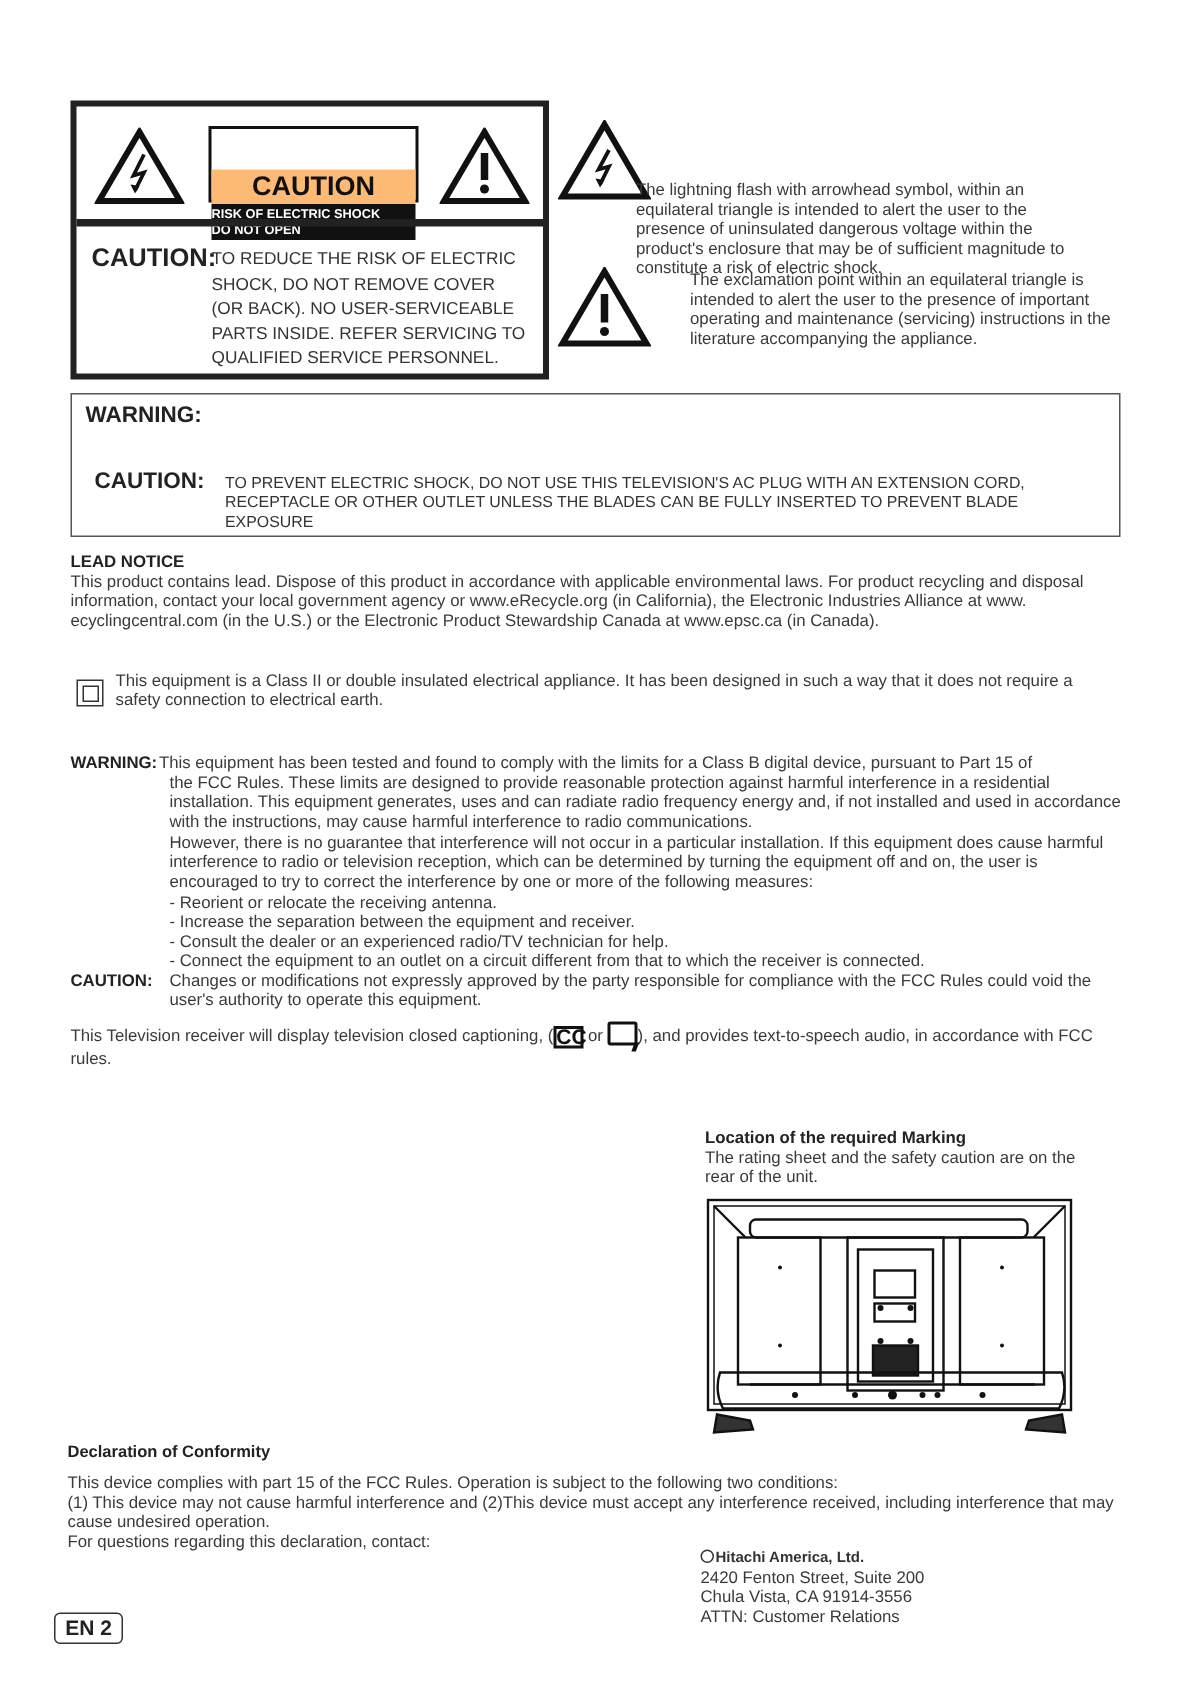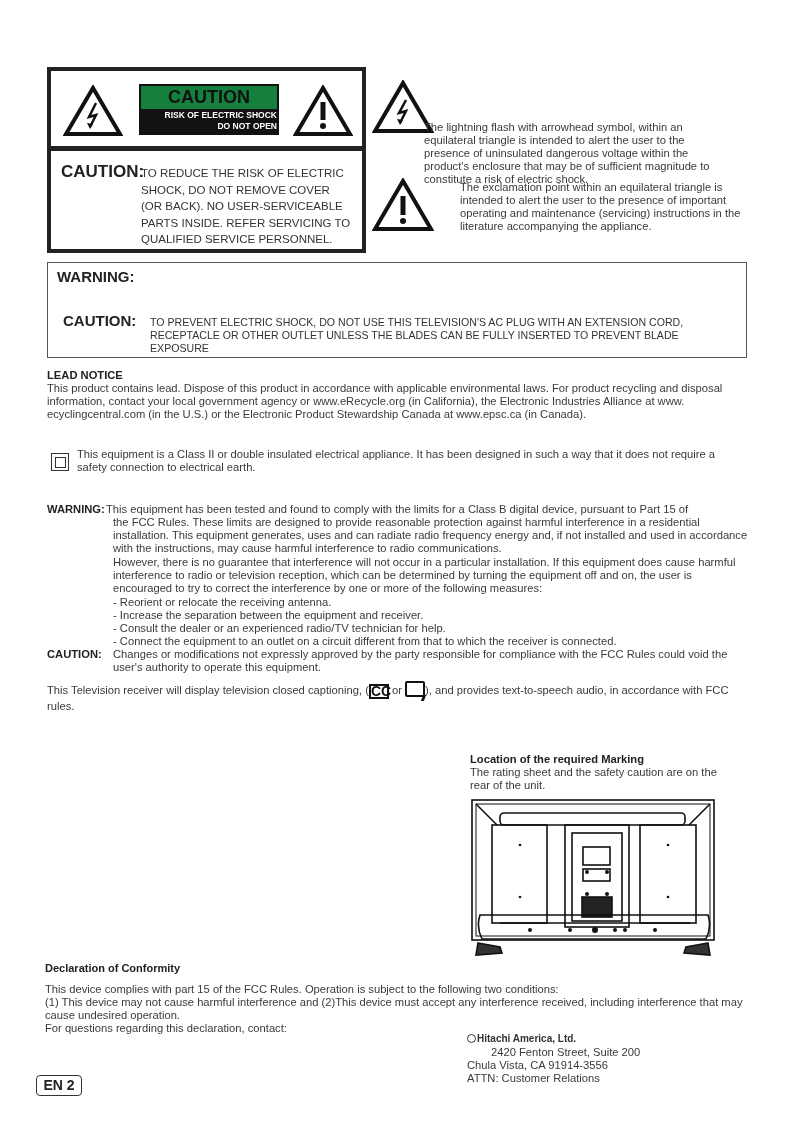--- a/index.html
+++ b/index.html
@@ -6,22 +6,22 @@
   html, body { width: 800px; height: 1131px; background: #ffffff; }
   body { position: relative; font-family: "Liberation Sans", sans-serif; color: #333; overflow: hidden; }
   .abs { position: absolute; }
   .txt { font-size: 11.2px; line-height: 13px; color: #3a3a3a; }
   .b { font-weight: bold; }
 
   
   #caution-box { left: 47px; top: 67px; width: 319px; height: 186px; border: 4px solid #222; }
   #caution-box .divider { position: absolute; left: 0; right: 0; top: 75px; height: 5px; background: #222; }
   #caution-label-box { left: 88px; top: 13px; width: 140px; height: 51px; border: 2px solid #111; }
-  #caution-label-box .title { height: 23px; text-align: center; font-size: 18px; font-weight: bold; line-height: 23px; color: #111; background: #15803d; }
-  #caution-label-box .sub { height: 24px; background: #111; color: #fff; font-size: 8.5px; font-weight: bold; text-align: right; line-height: 11px; padding-top: 1px; }
+  #caution-label-box .title { height: 23px; text-align: center; font-size: 18px; font-weight: bold; line-height: 23px; color: #111; background: #fdba74; margin-top: 27px; }
+  #caution-label-box .sub { height: 24px; background: #111; color: #fff; font-size: 8.5px; font-weight: bold; text-align: left; line-height: 11px; padding-top: 1px; }
   #caution-main-label { left: 10px; top: 91px; font-size: 17px; font-weight: bold; color: #222; }
   #caution-main-text { left: 90px; top: 94px; width: 220px; font-size: 11.5px; line-height: 16.5px; color: #333; }
 
   
   #warning-box { left: 47px; top: 262px; width: 700px; height: 96px; border: 1px solid #555; }
   .wlabel { font-size: 15px; font-weight: bold; color: #222; }
   .wtext { font-size: 10.6px; line-height: 13px; color: #333; width: 590px; }
 
   .triangle svg { display: block; }
 
@@ -160,17 +160,17 @@
 </div>
 
 <div class="abs b" style="left:45px;top:962px;font-size:11px;color:#222;">Declaration of Conformity</div>
 <div class="abs txt" style="left:45px;top:983px;width:710px;">This device complies with part 15 of the FCC Rules. Operation is subject to the following two conditions:</div>
 <div class="abs txt" style="left:45px;top:996px;width:710px;">(1) This device may not cause harmful interference and (2)This device must accept any interference received, including interference that may cause undesired operation.</div>
 <div class="abs txt" style="left:45px;top:1022px;width:710px;">For questions regarding this declaration, contact:</div>
 
 <div class="abs txt b" style="left:467px;top:1032px;font-size:10px;color:#333;">
   <span style="display:inline-block;width:9px;height:9px;border:1.5px solid #333;border-radius:50%;vertical-align:-1px;margin-right:1px;"></span><span>Hitachi America, Ltd.</span>
 </div>
-<div class="abs txt" style="left:467px;top:1046px;margin-left:24px;">2420 Fenton Street, Suite 200</div>
+<div class="abs txt" style="left:467px;top:1046px;">2420 Fenton Street, Suite 200</div>
 <div class="abs txt" style="left:467px;top:1059px;">Chula Vista, CA 91914-3556</div>
 <div class="abs txt" style="left:467px;top:1072px;">ATTN: Customer Relations</div>
 
 <div id="page-badge" class="abs">EN 2</div>
 
 </body></html>

